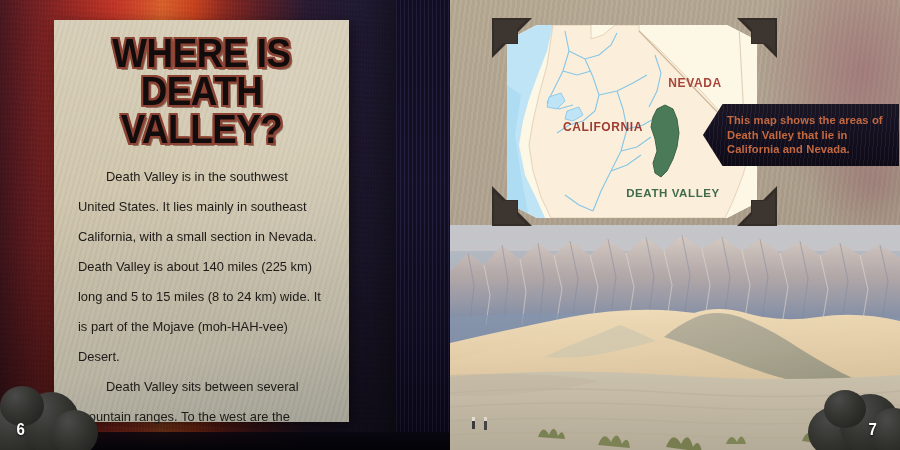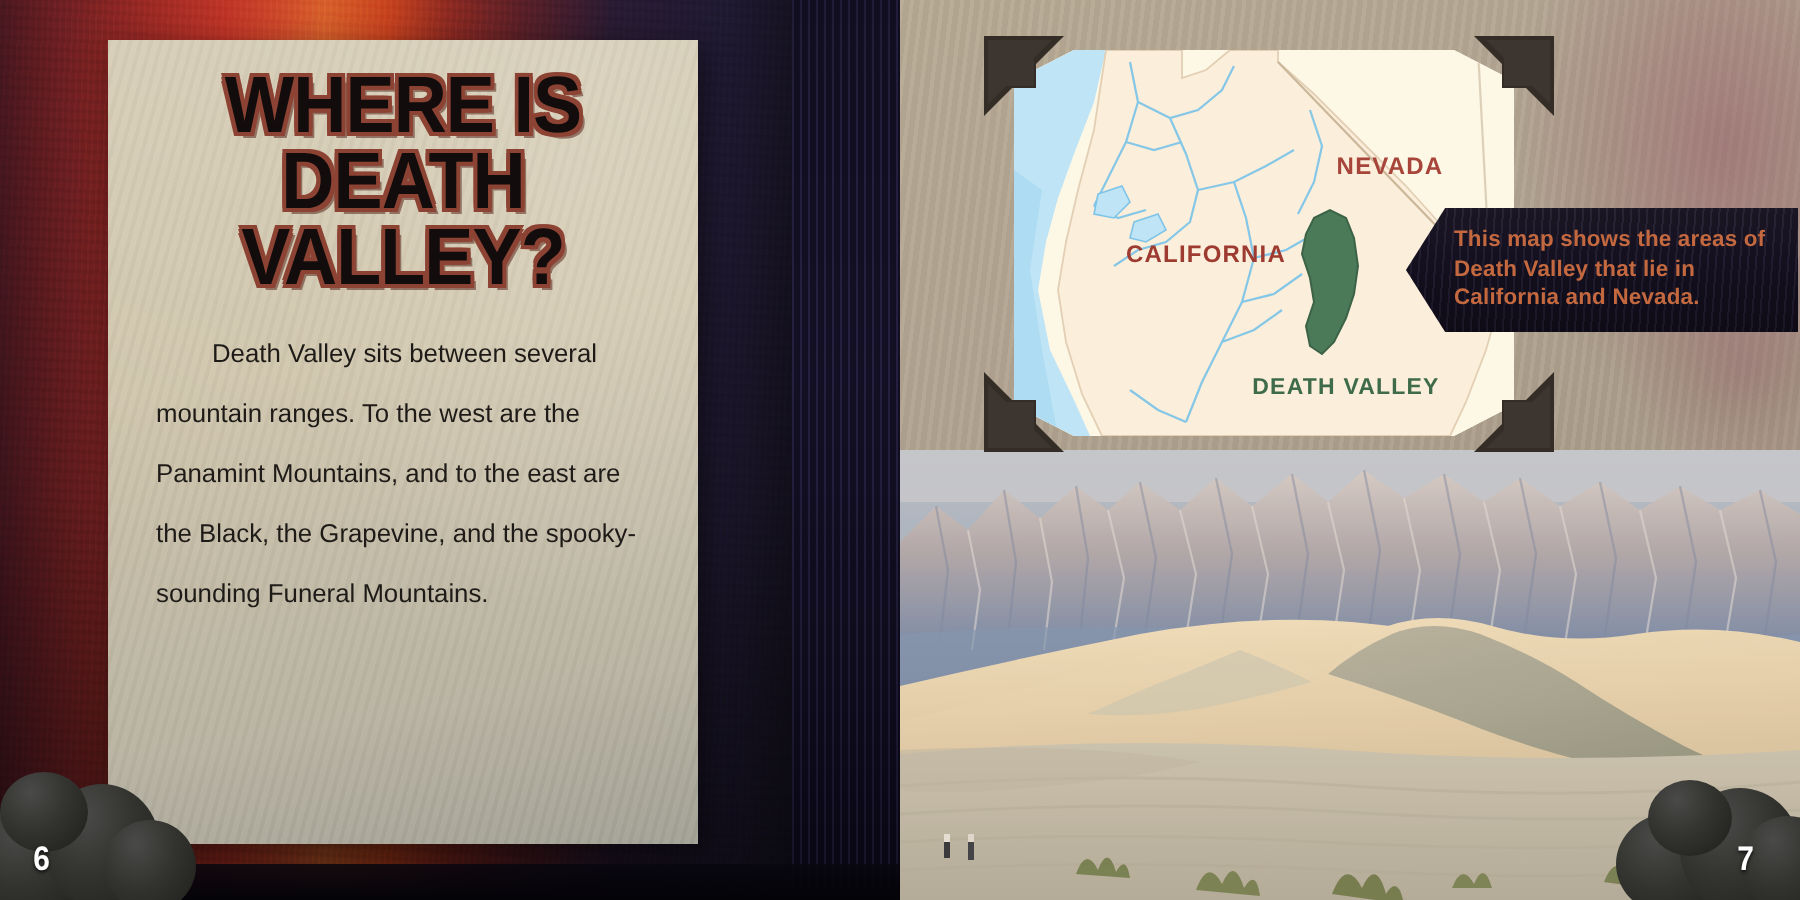--- a/index.html
+++ b/index.html
@@ -206,20 +206,21 @@
   <div id="left-page">
     <div id="left-noise"></div>
     <div id="gutter-shadow"></div>
     <div id="gutter"></div>
 
     <div id="article">
       <h1 id="title">
         <span class="tline">WHERE IS</span>
         <span class="tline">DEATH VALLEY?</span>
       </h1>
+      <p class="para">Death Valley is in the southwest United States. It lies mainly in southeast California, with a small section in Nevada. Death Valley is about 140 miles (225 km) long and 5 to 15 miles (8 to 24 km) wide. It is part of the Mojave (moh-HAH-vee) Desert.</p>
       <p class="para">Death Valley sits between several mountain ranges. To the west are the Panamint Mountains, and to the east are the Black, the Grapevine, and the spooky-sounding Funeral Mountains.</p>
     </div>
 
     <div id="bottom-strip"></div>
   </div>
 
 
   <div id="right-page">
     <div id="rp-stain"></div>
     <div id="rp-stain2"></div>

